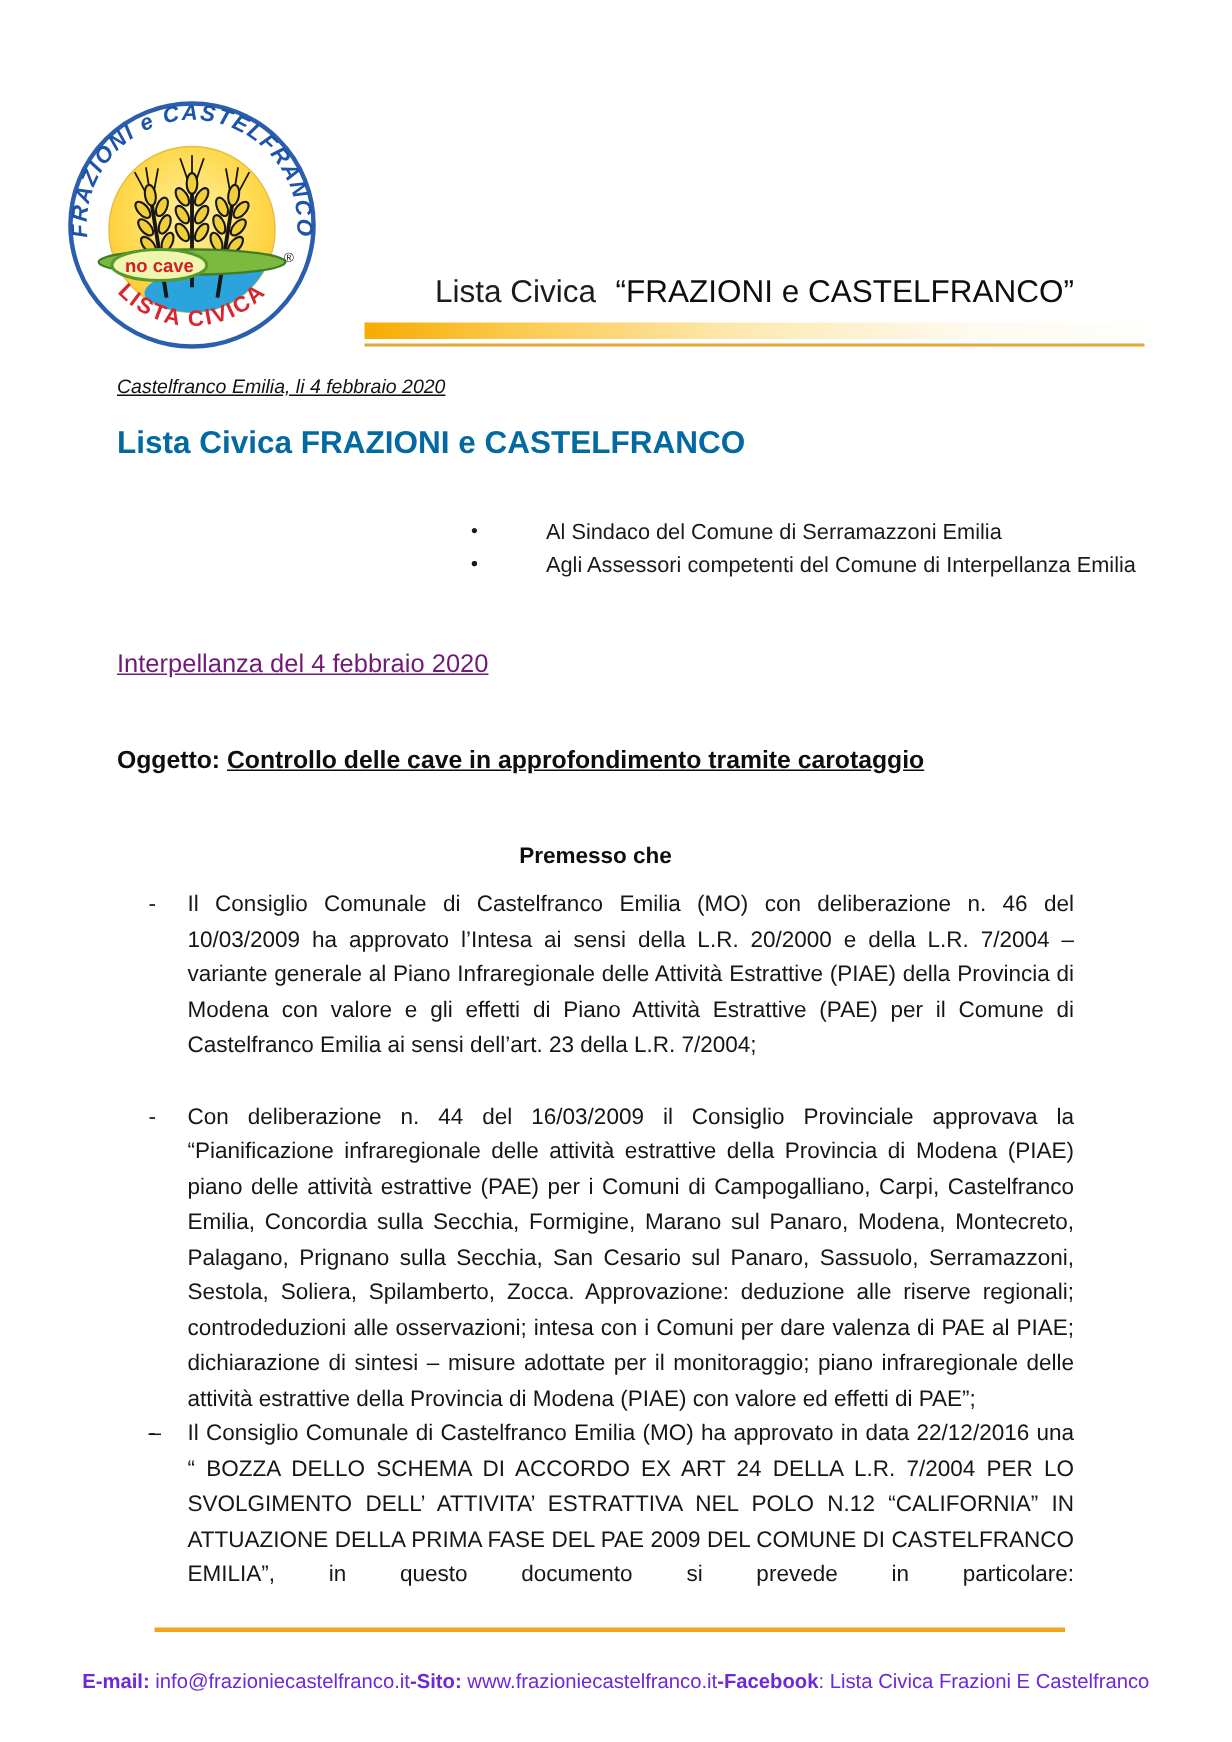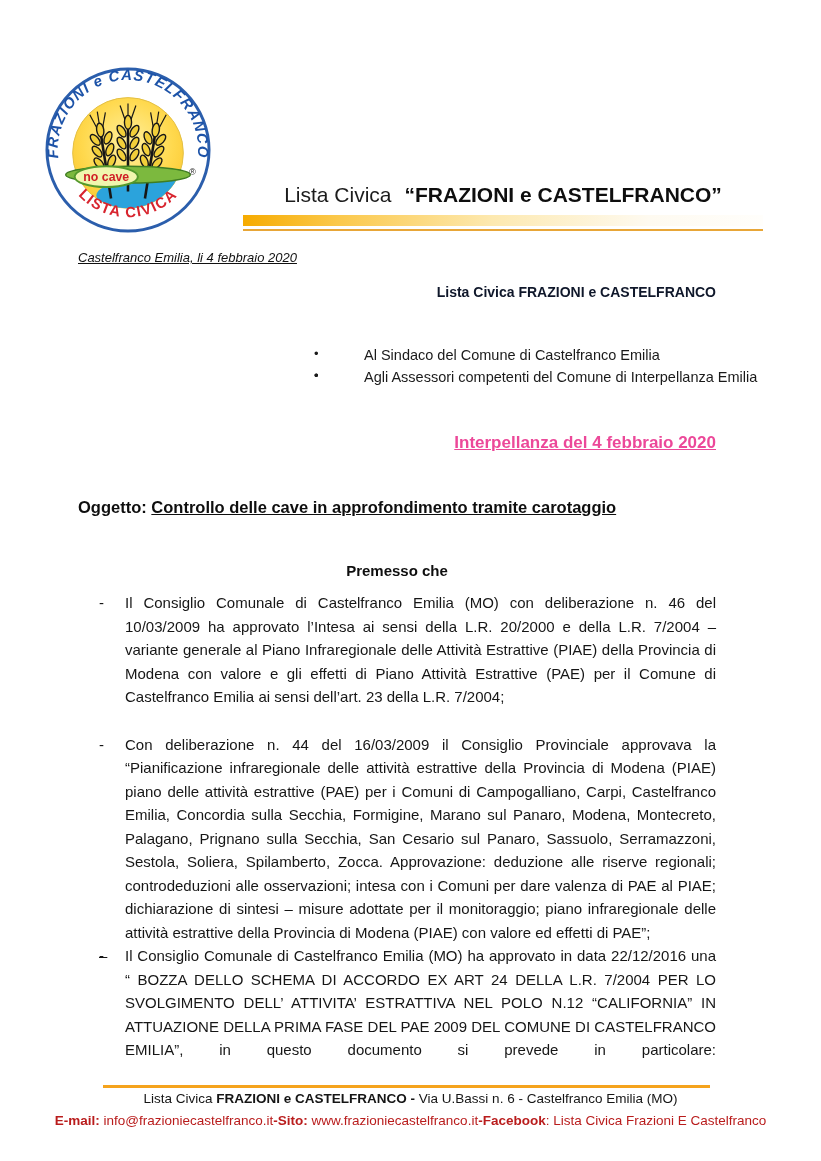--- a/index.html
+++ b/index.html
@@ -5,51 +5,51 @@
   html,body{margin:0;padding:0;background:#ffffff;}
   .page{position:relative;width:821px;height:1161px;background:#ffffff;overflow:hidden;
         font-family:"Liberation Sans",sans-serif;color:#161616;}
   .abs{position:absolute;}
 
   .prot{left:240px;top:30px;font-size:22px;color:#dd333d;letter-spacing:.2px;white-space:nowrap;}
 
   .logo{left:44px;top:66px;width:168px;height:168px;}
 
   .title{left:243px;top:183px;width:520px;text-align:center;font-size:21px;color:#1c1c1c;white-space:nowrap;}
-  .title .bold{font-weight:bold;margin-left:13px;color:#0e0e0e;}
+  .title .bold{font-weight:normal;margin-left:13px;color:#0e0e0e;}
 
   .grad-bar{left:243px;top:215px;width:520px;height:11px;
             background:linear-gradient(90deg,#f6ab00 0%,#fbc84a 18%,#fde9b0 48%,#fefaf0 78%,#fffefb 100%);}
   .grad-line{left:243px;top:229px;width:520px;height:2px;background:#e8a637;}
 
   .date{left:78px;top:250px;font-size:13px;font-style:italic;text-decoration:underline;color:#111;}
 
-  .addr-head{left:78px;top:284px;width:638px;text-align:right;font-weight:bold;font-size:14px;color:#0f172a;}
+  .addr-head{left:78px;top:284px;width:638px;text-align:left;font-weight:bold;font-size:21px;color:#0369a1;}
 
   .recipients{left:300px;top:347px;font-size:14.5px;color:#1a1a1a;}
   .recip-row{position:relative;padding-left:64px;margin-bottom:5.5px;white-space:nowrap;}
   .recip-row .b{position:absolute;left:14px;top:-1px;font-size:13px;}
 
-  .interp{left:78px;top:433px;width:638px;text-align:right;font-weight:bold;font-size:17px;color:#ec4899;}
+  .interp{left:78px;top:433px;width:638px;text-align:left;font-weight:normal;font-size:17px;color:#701a75;}
   .interp .u{text-decoration:underline;}
 
   .oggetto{left:78px;top:498px;font-size:16.5px;font-weight:bold;color:#0e0e0e;white-space:nowrap;}
   .oggetto .subj{text-decoration:underline;}
 
   .premesso{left:78px;top:562px;width:638px;text-align:center;font-weight:bold;font-size:15px;color:#0e0e0e;}
 
   .bodytext{left:97px;top:591px;width:619px;font-size:15px;line-height:23.5px;color:#161616;}
   .para{position:relative;padding-left:28px;text-align:justify;}
   .para .pb{position:absolute;left:2px;top:0;}
   .p1{margin-bottom:24px;}
   .p4{text-align-last:justify;}
 
   .footer-sep{left:103px;top:1085px;width:607px;height:3px;background:#f5a31d;}
   .f1{left:0;top:1091px;width:821px;text-align:center;font-size:13.5px;color:#151515;white-space:nowrap;}
-  .f2{left:0;top:1113px;width:821px;text-align:center;font-size:13.5px;color:#b91c1c;white-space:nowrap;}
+  .f2{left:0;top:1113px;width:821px;text-align:center;font-size:13.5px;color:#6d28d9;white-space:nowrap;}
   .fb{font-weight:bold;}
 </style>
 </head>
 <body>
 
 <div class="page">
 
 
   <svg class="abs logo" viewBox="0 0 170 170" xmlns="http://www.w3.org/2000/svg">
     <defs>
@@ -104,21 +104,21 @@
   <div class="abs grad-bar"></div>
   <div class="abs grad-line"></div>
 
   <div class="abs date">Castelfranco Emilia, li 4 febbraio 2020</div>
 
   <div class="abs addr-head">Lista Civica FRAZIONI e CASTELFRANCO</div>
 
   <div class="abs recipients">
     <div class="recip-row">
       <span class="b">•</span>
-      <span>Al Sindaco del Comune di Castelfranco Emilia</span>
+      <span>Al Sindaco del Comune di Serramazzoni Emilia</span>
     </div>
     <div class="recip-row">
       <span class="b">•</span>
     </div>
     <div class="recip-row">
       <span class="b">•</span>
       <span>Agli Assessori competenti del Comune di Interpellanza Emilia</span>
     </div>
   </div>
 
@@ -145,20 +145,17 @@
       <span class="pb">-</span>
       <span></span>
     </div>
     <div class="para p4">
       <span class="pb">–</span>
       <span>Il Consiglio Comunale di Castelfranco Emilia (MO) ha approvato in data 22/12/2016 una “ BOZZA DELLO SCHEMA DI ACCORDO EX ART 24 DELLA L.R. 7/2004 PER LO SVOLGIMENTO DELL’ ATTIVITA’ ESTRATTIVA NEL POLO N.12 “CALIFORNIA” IN ATTUAZIONE DELLA PRIMA FASE DEL PAE 2009 DEL COMUNE DI CASTELFRANCO EMILIA”, in questo documento si prevede in particolare:</span>
     </div>
   </div>
 
   <div class="abs footer-sep"></div>
-  <div class="abs f1">
-    <span>Lista Civica </span><span class="fb">FRAZIONI e CASTELFRANCO - </span><span>Via U.Bassi n. 6 - Castelfranco Emilia (MO)</span>
-  </div>
   <div class="abs f2">
     <span class="fb">E-mail:</span><span> info@frazioniecastelfranco.it</span><span class="fb">-Sito:</span><span> www.frazioniecastelfranco.it</span><span class="fb">-Facebook</span><span>: Lista Civica Frazioni E Castelfranco</span>
   </div>
 
 </div>
 
 </body></html>

